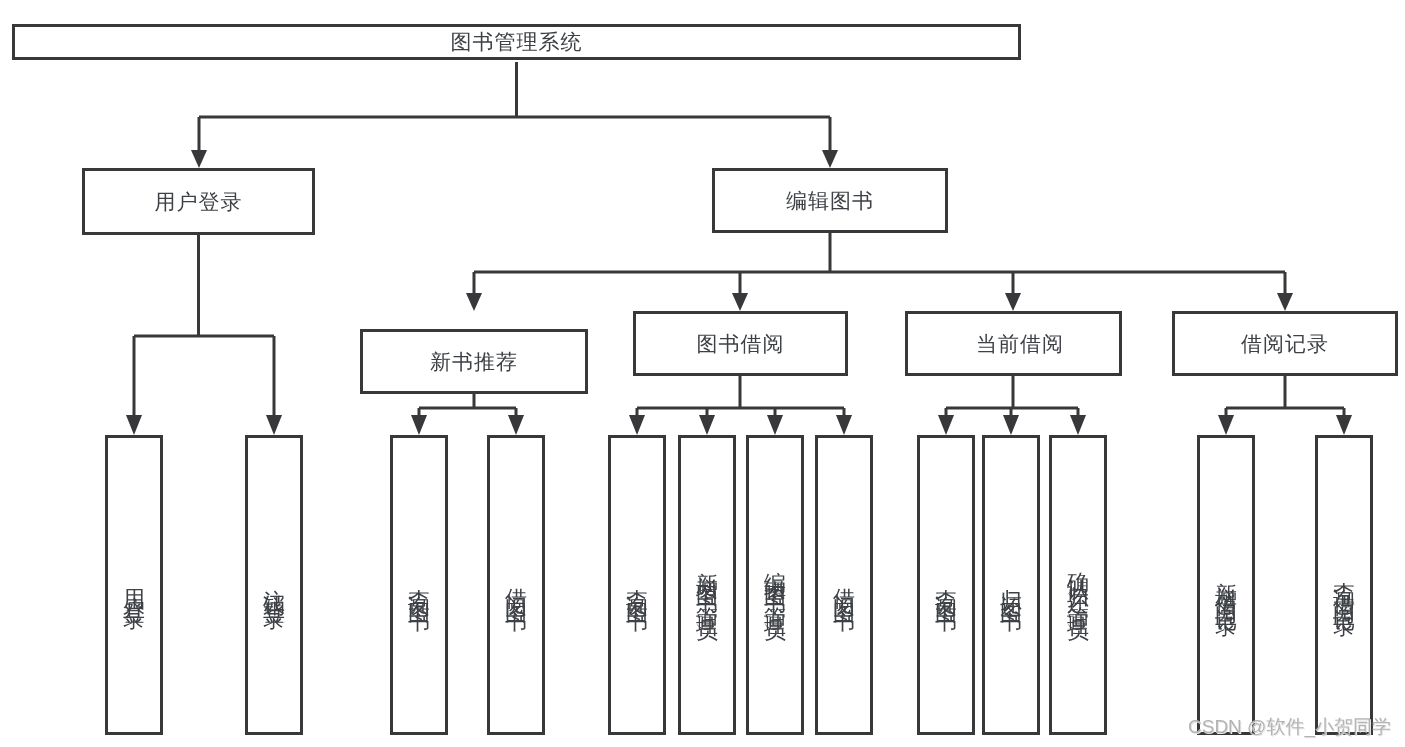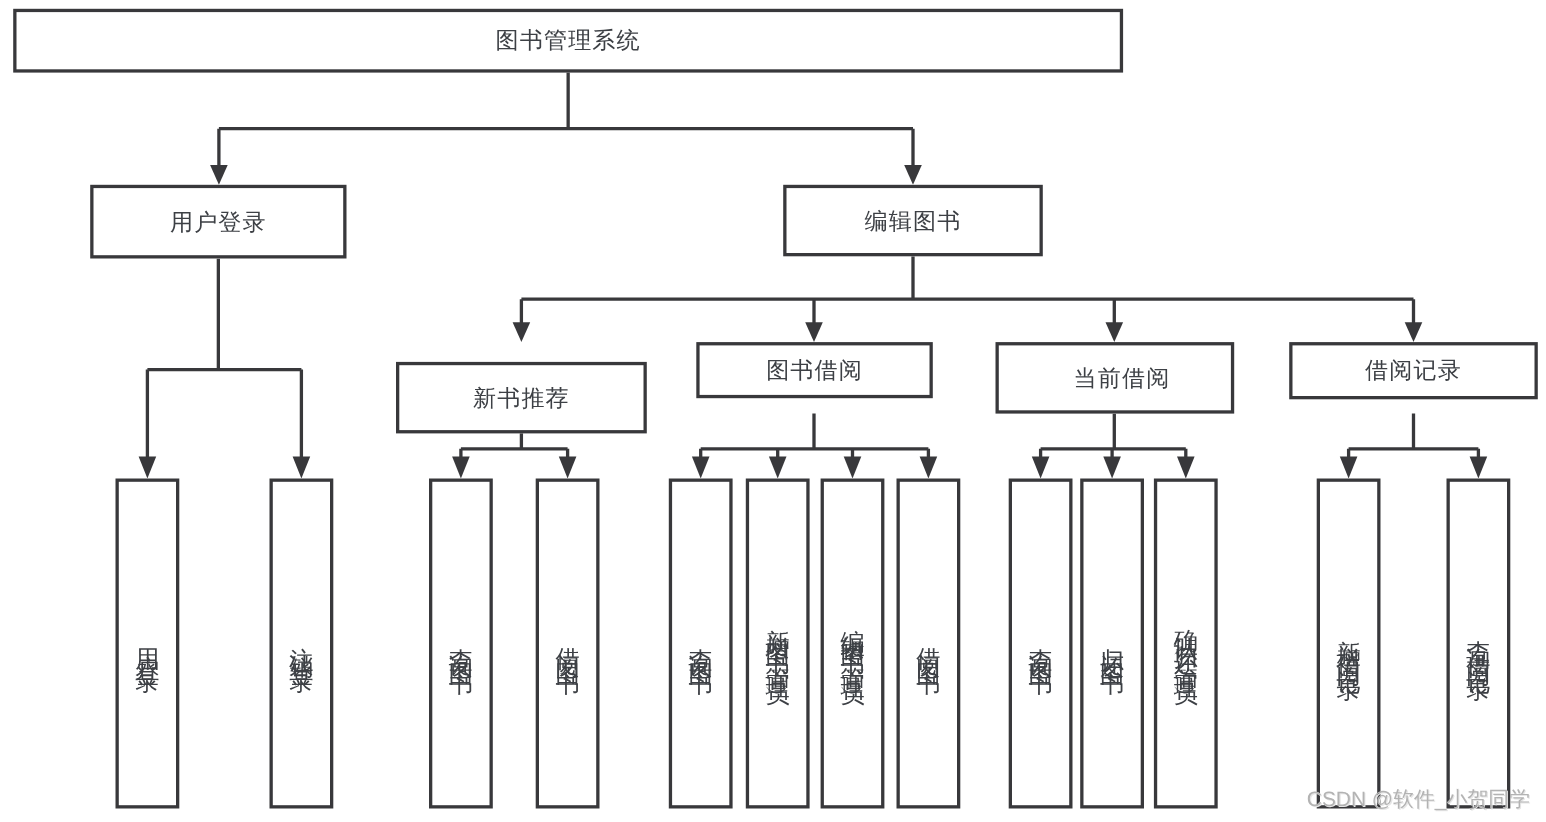--- a/index.html
+++ b/index.html
@@ -52,27 +52,27 @@
   .watermark {
     position: absolute;
     left: 1188px;
     top: 714px;
     font-size: 19px;
     color: #b3b3b3;
     white-space: nowrap;
     text-shadow: 1px 1px 0 #e6e6e6;
   }
   
-  #n-root        { left: 12px;  top: 8px;  width: 1009px; height: 58px; }
+  #n-root        { left: 12px;  top: 24px;  width: 1009px; height: 36px; }
   #n-userlogin   { left: 82px;  top: 168px; width: 233px;  height: 67px; }
   #n-bookmgmt    { left: 712px; top: 168px; width: 236px;  height: 65px; }
   #n-newbook     { left: 360px; top: 329px; width: 228px;  height: 65px; }
-  #n-bookborrow  { left: 633px; top: 311px; width: 215px;  height: 51px; }
+  #n-bookborrow  { left: 633px; top: 311px; width: 215px;  height: 65px; }
   #n-curborrow   { left: 905px; top: 311px; width: 217px;  height: 65px; padding-left: 13px; }
-  #n-borrowrec   { left: 1172px;top: 311px; width: 226px;  height: 52px; }
+  #n-borrowrec   { left: 1172px;top: 311px; width: 226px;  height: 65px; }
   #n-login-leaf  { left: 105px; }
   #n-logout      { left: 245px; }
   #n-query1      { left: 390px; }
   #n-borrow1     { left: 487px; }
   #n-query2      { left: 608px; }
   #n-addbook     { left: 678px; }
   #n-editbook    { left: 746px; }
   #n-borrow2     { left: 815px; }
   #n-query3      { left: 917px; }
   #n-return      { left: 982px; }

